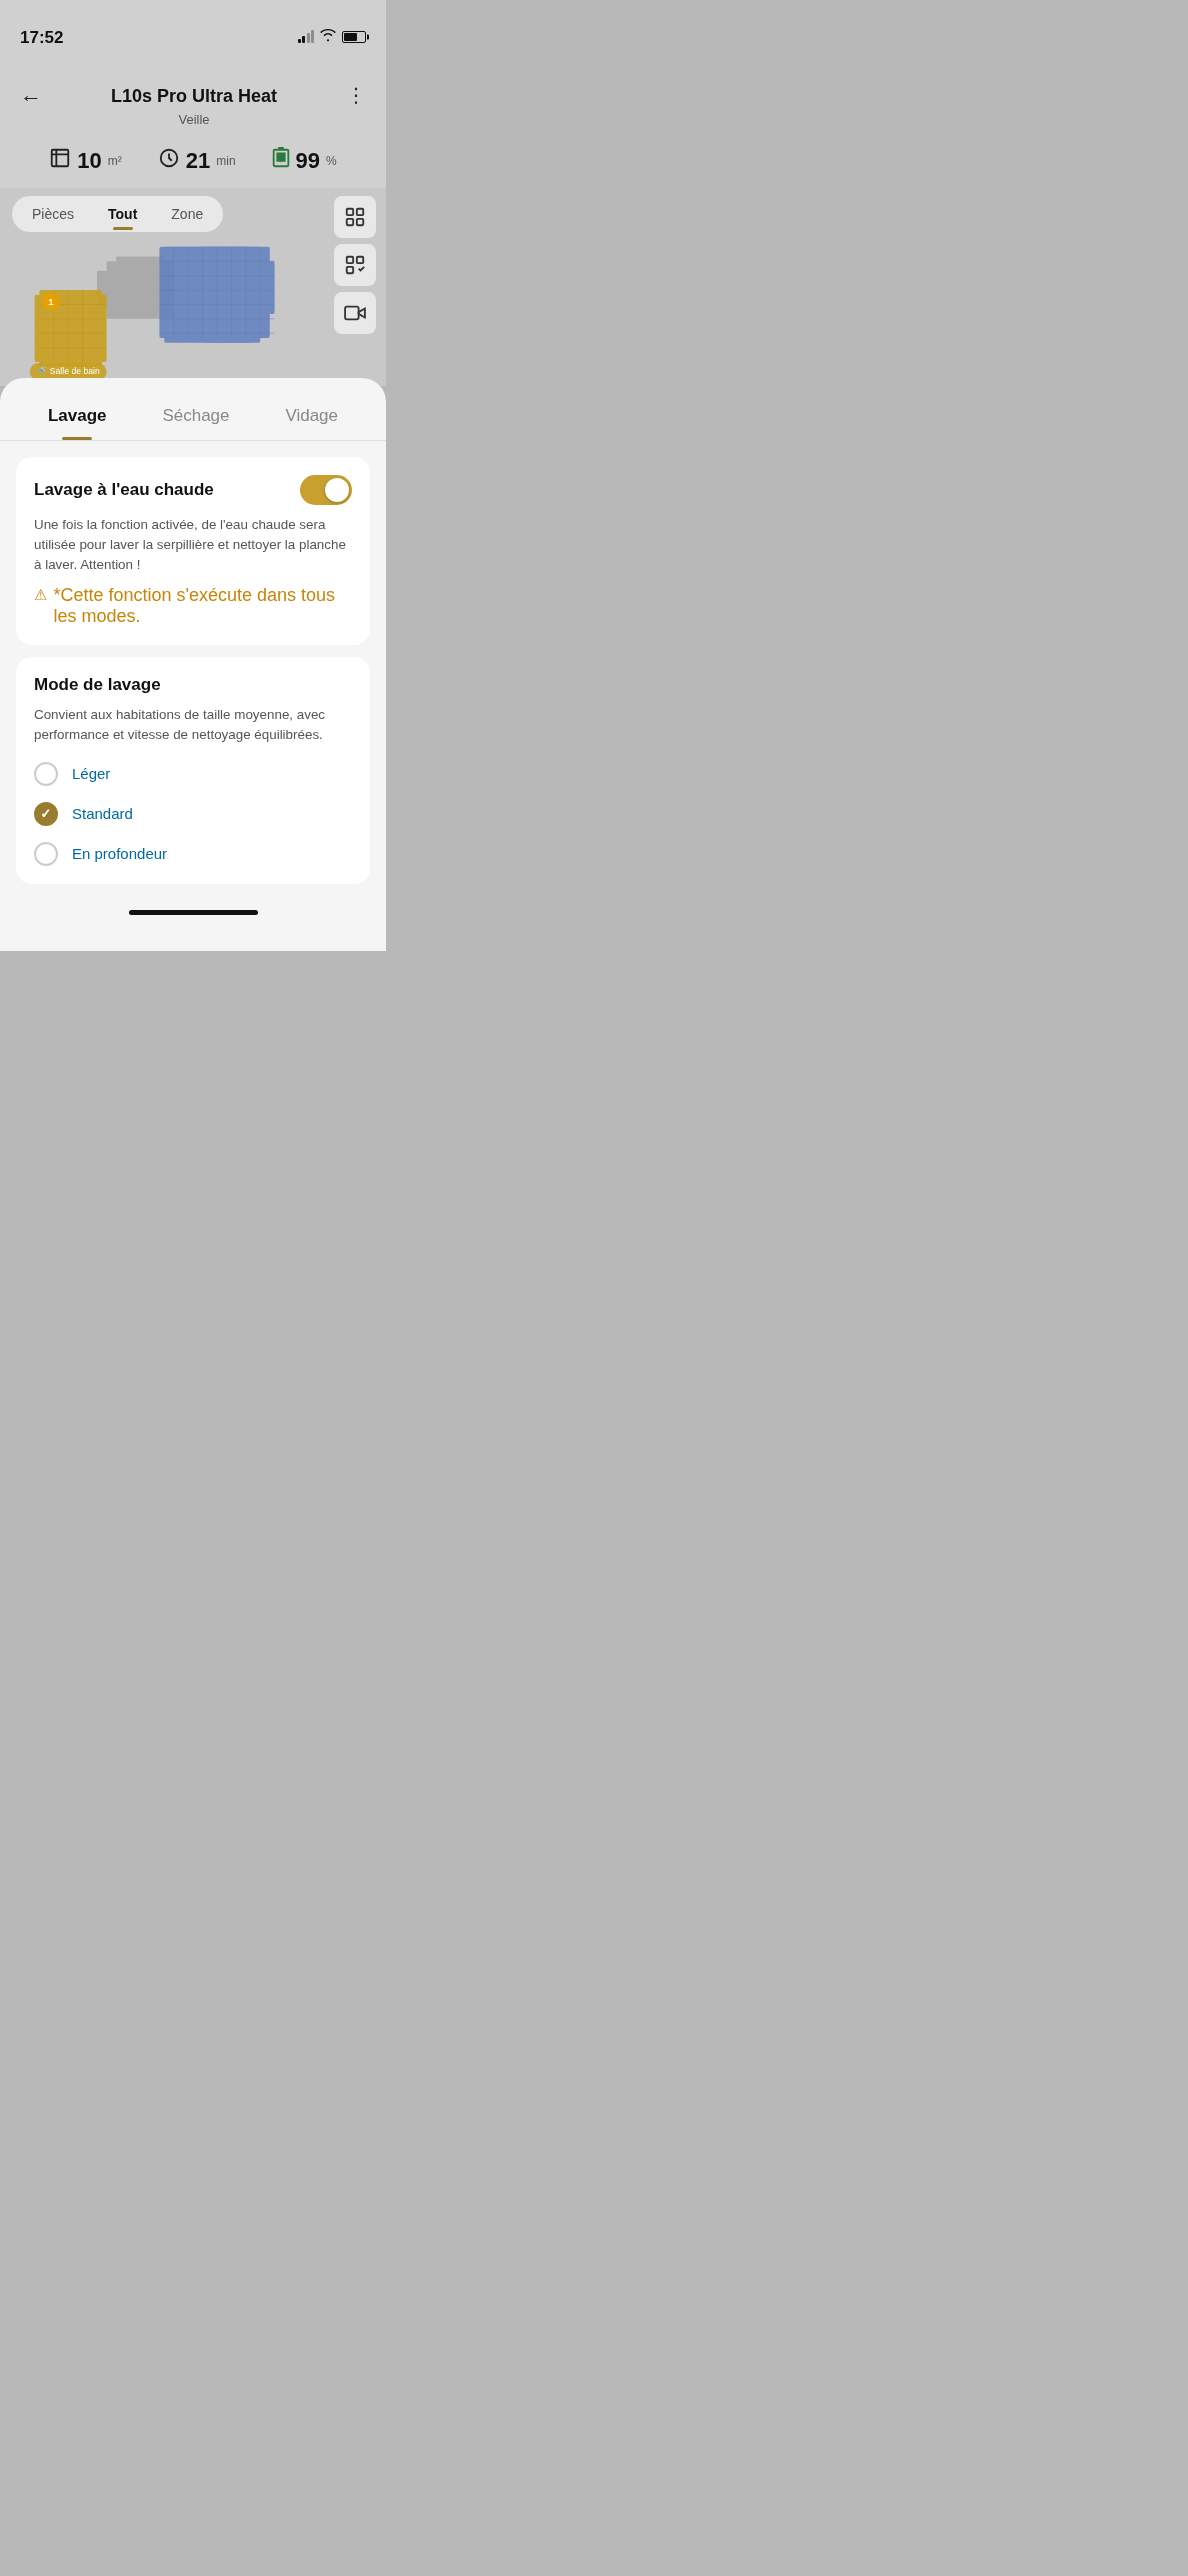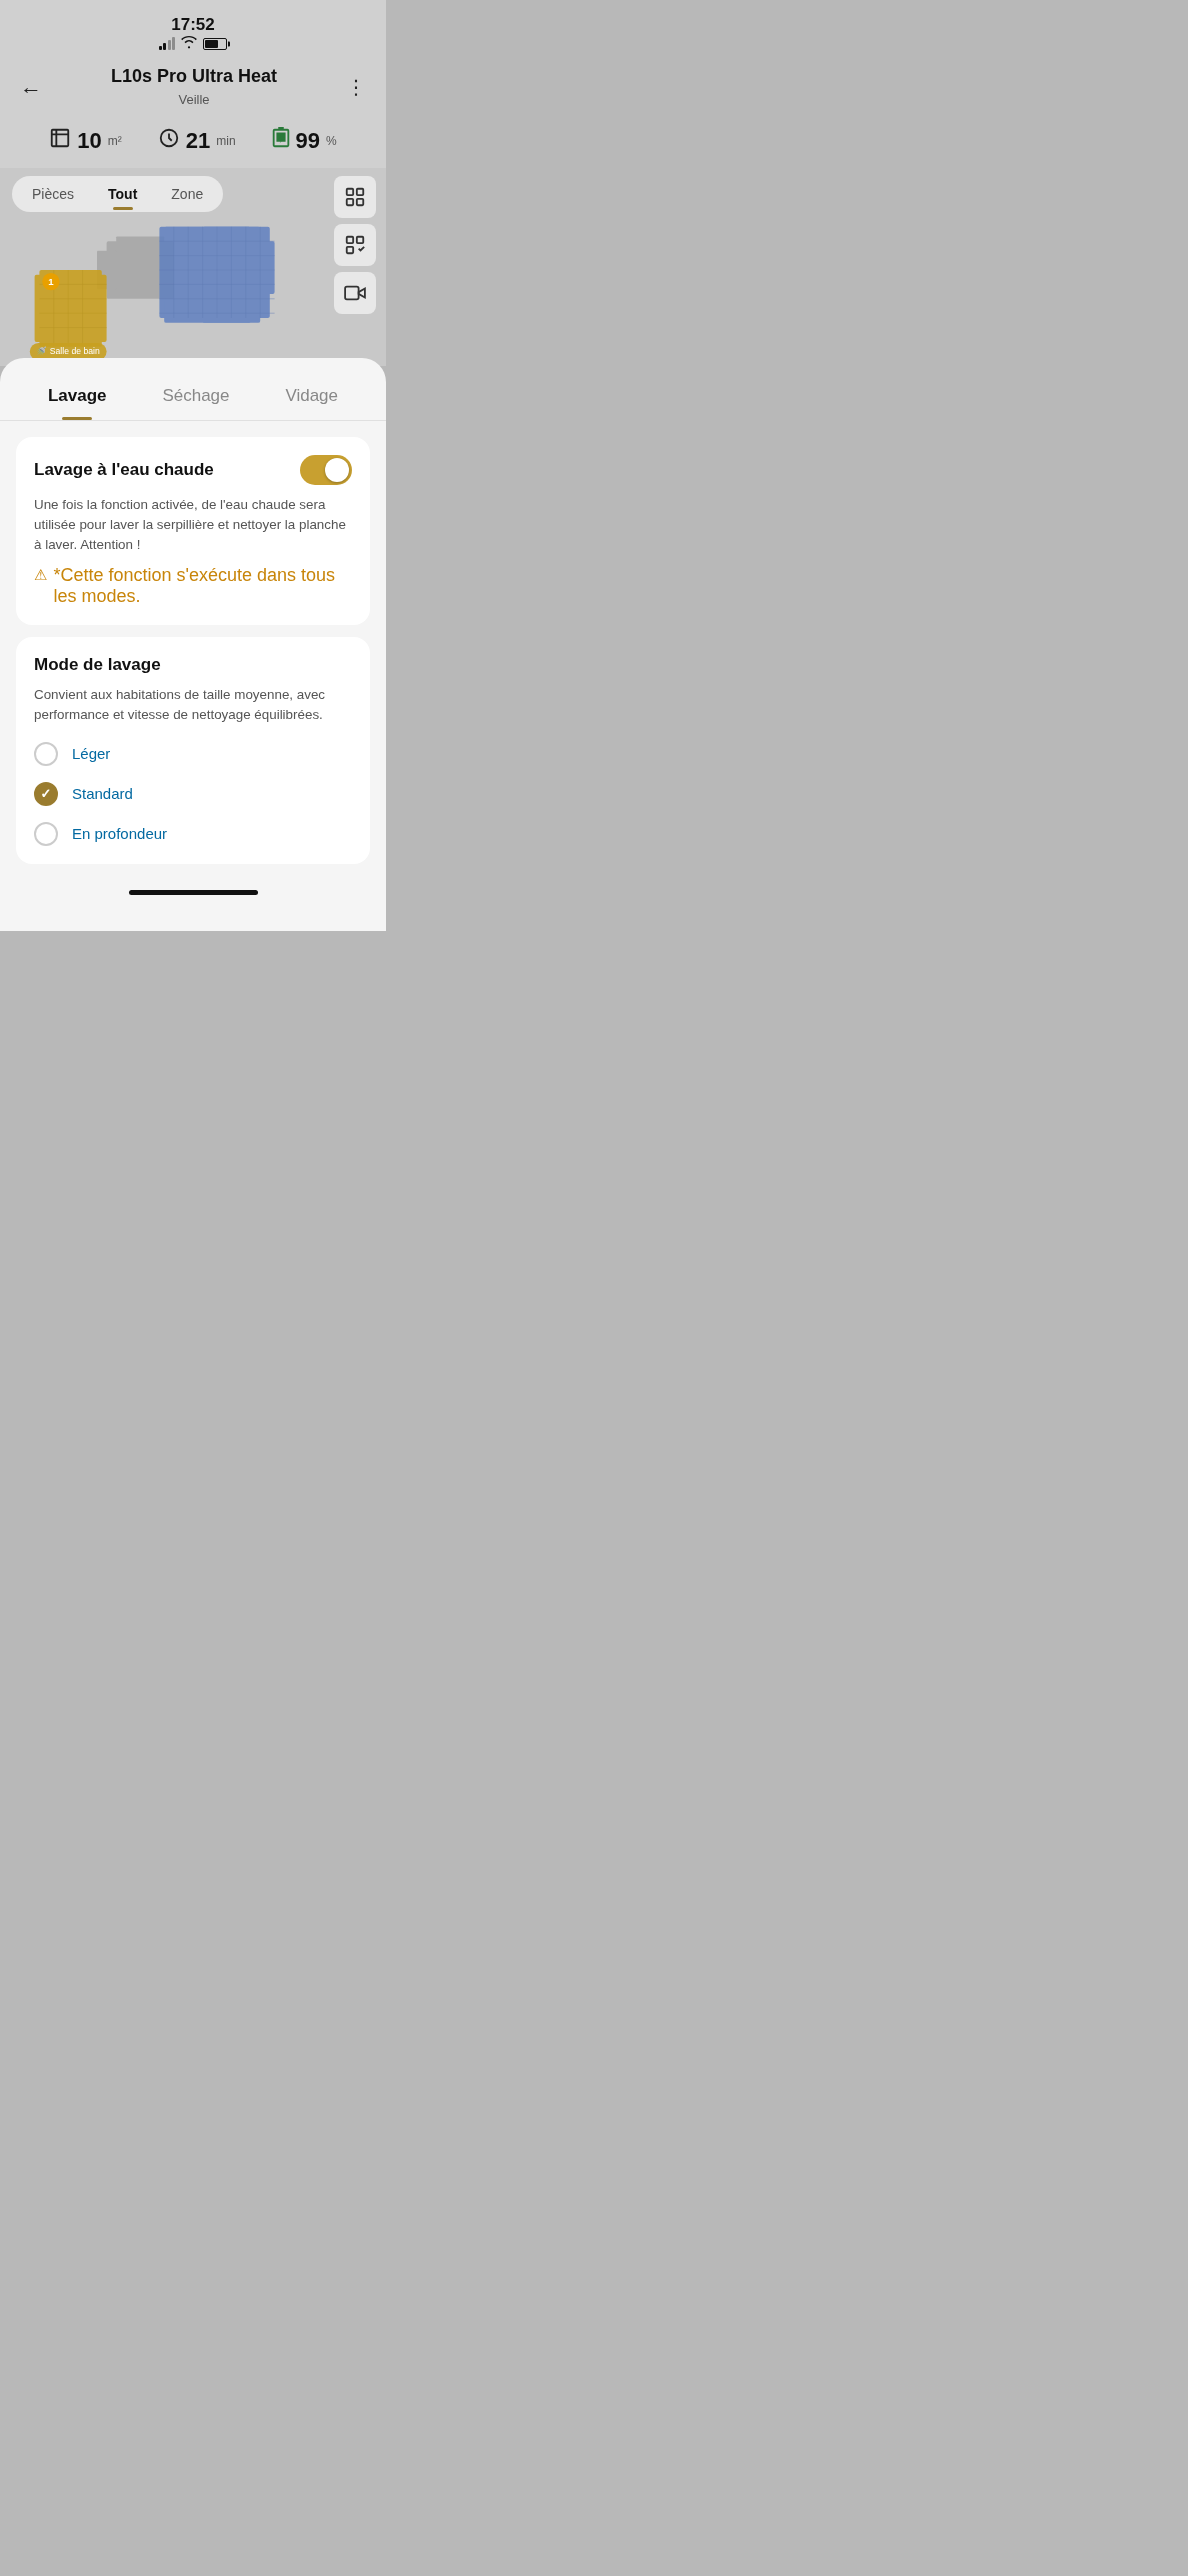--- a/index.html
+++ b/index.html
@@ -10,24 +10,23 @@
       background: #b8b8b8;
       width: 386px;
       min-height: 837px;
       overflow-x: hidden;
       position: relative;
     }
 
     .status-bar {
       display: flex;
       justify-content: space-between;
-      align-items: center;
-      padding: 15px 20px 6px;
+      align-items: flex-start;
+      padding: 28px 20px 6px;
       background: #d0d0d0;
-      flex-direction: column;
     }
 
     .status-time {
       font-size: 17px;
       font-weight: 700;
       color: #111;
     }
 
     .status-icons {
       display: flex;
@@ -99,20 +98,21 @@
 
     .header-title {
       text-align: center;
       flex: 1;
     }
 
     .header-title-main {
       font-size: 18px;
       font-weight: 600;
       color: #111;
+      margin-top: 24px;
     }
 
     .header-title-sub {
       font-size: 13px;
       color: #555;
       margin-top: 5px;
     }
 
     .header-menu {
       font-size: 20px;

